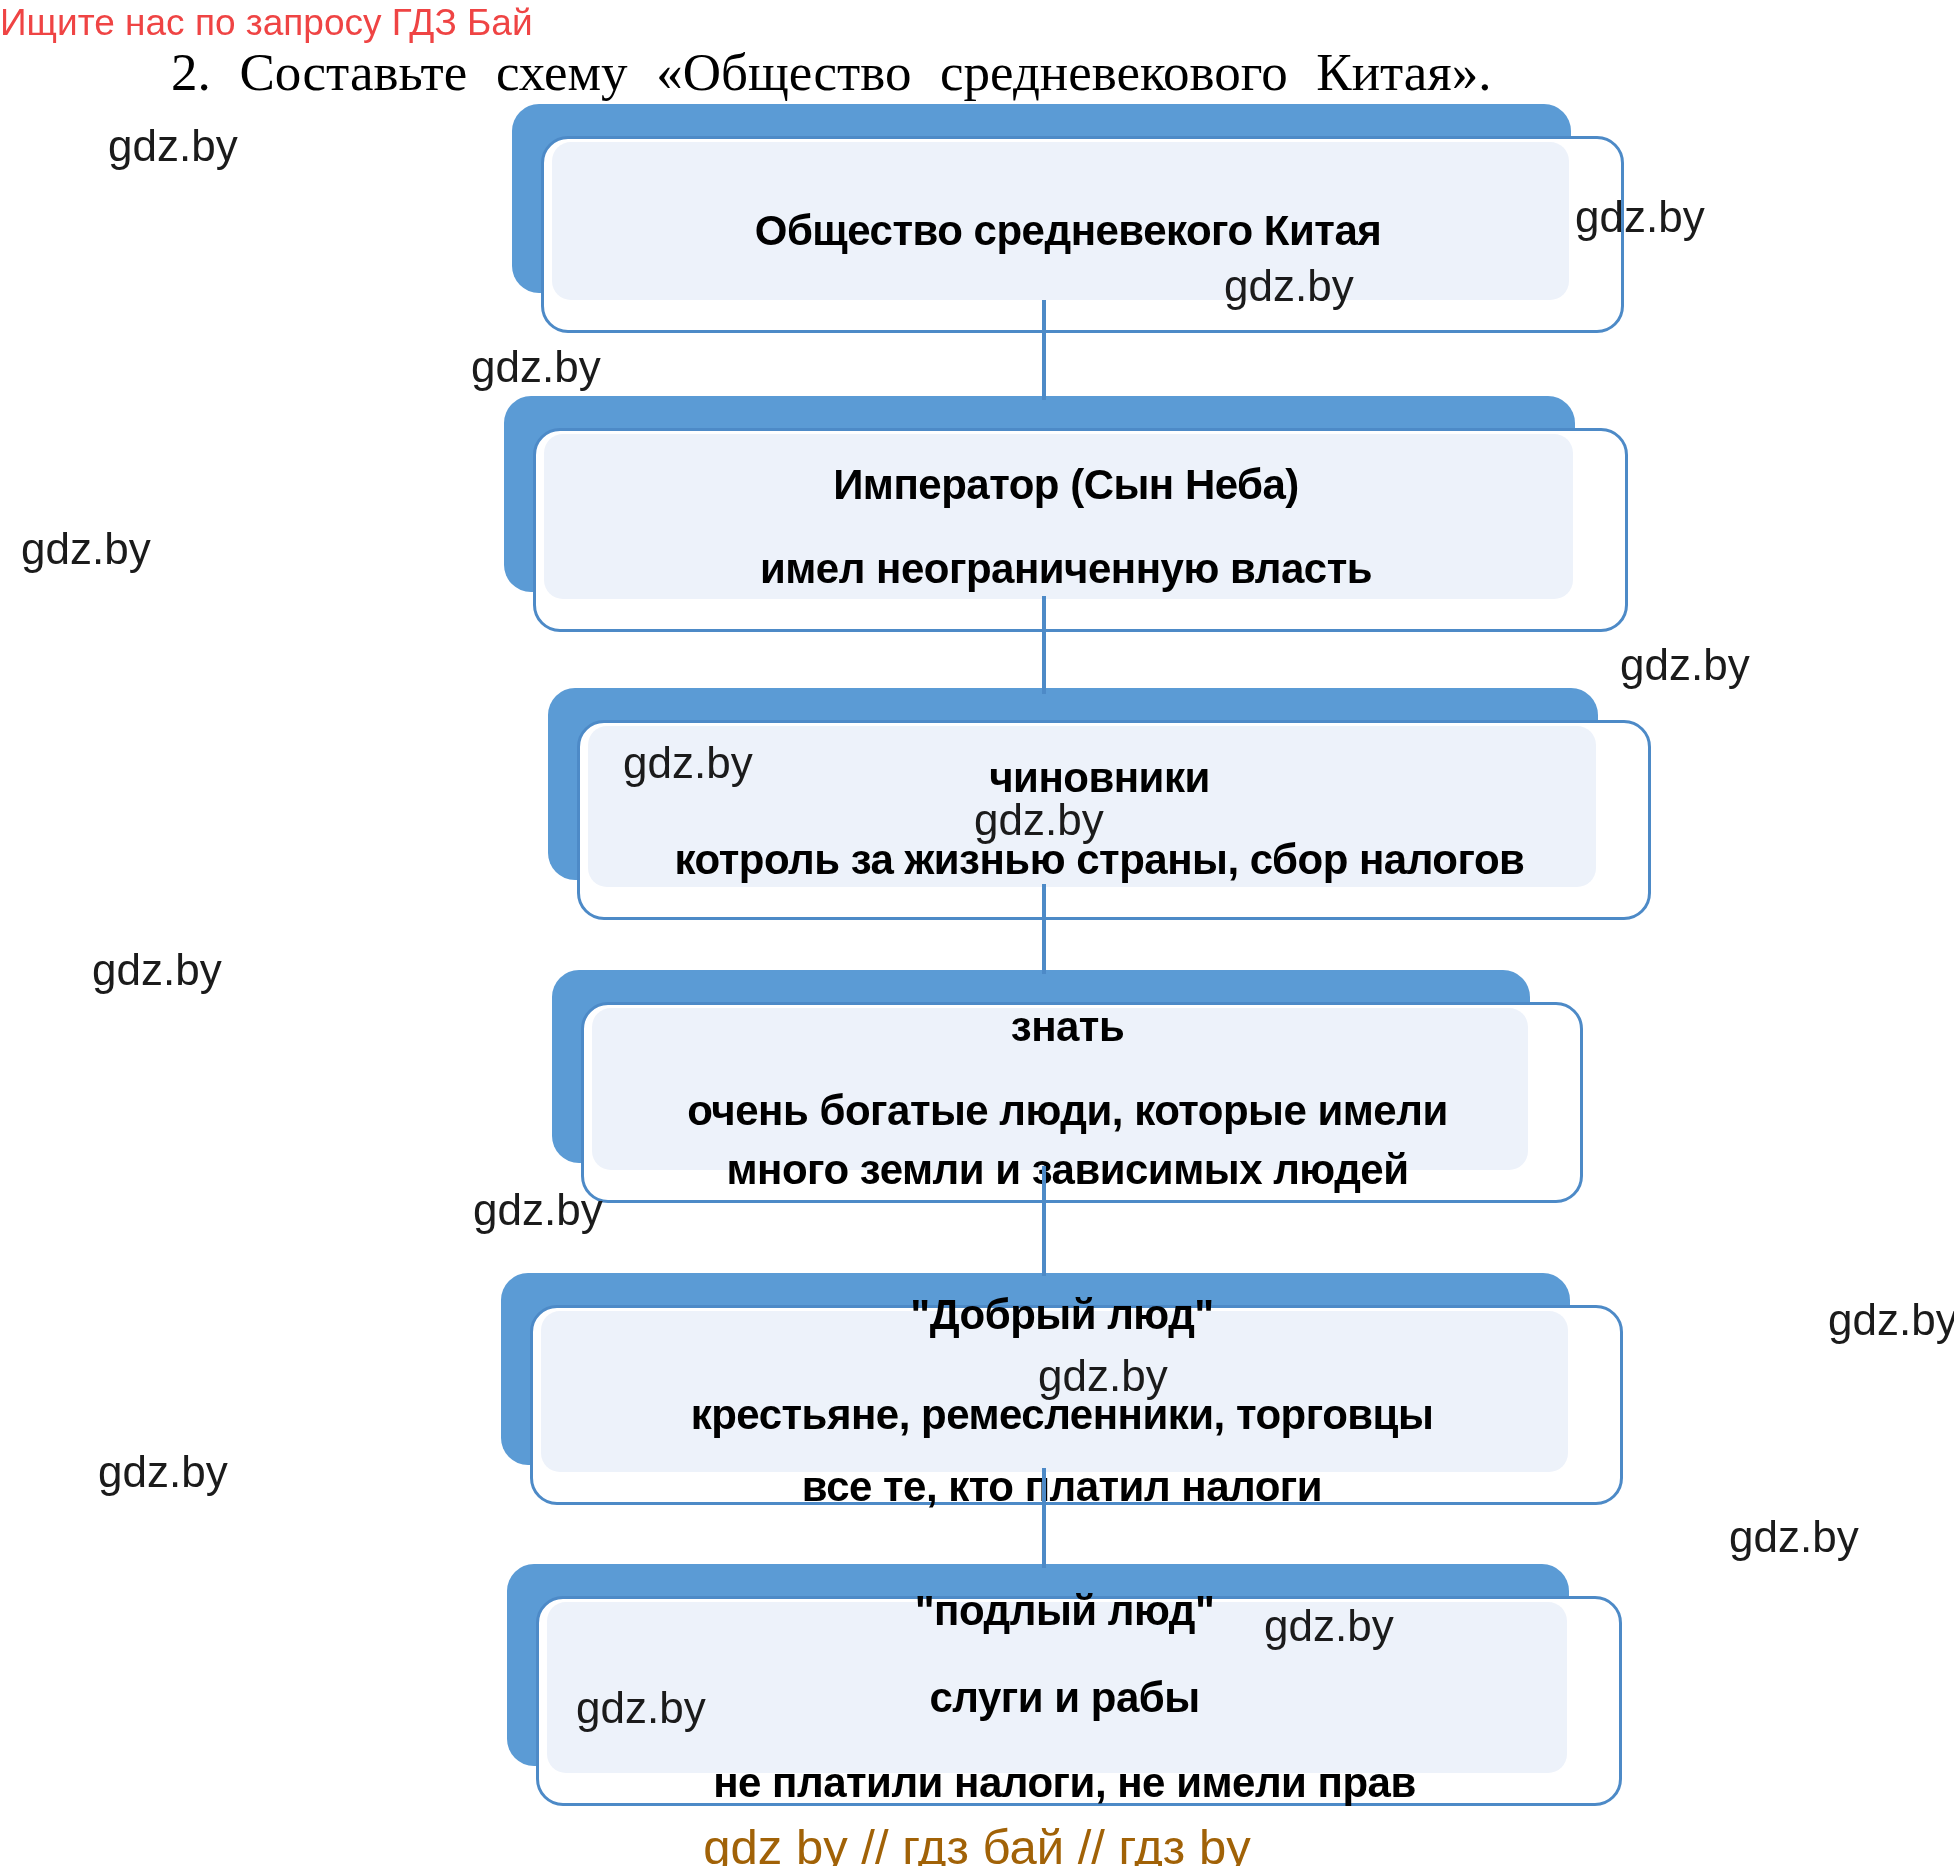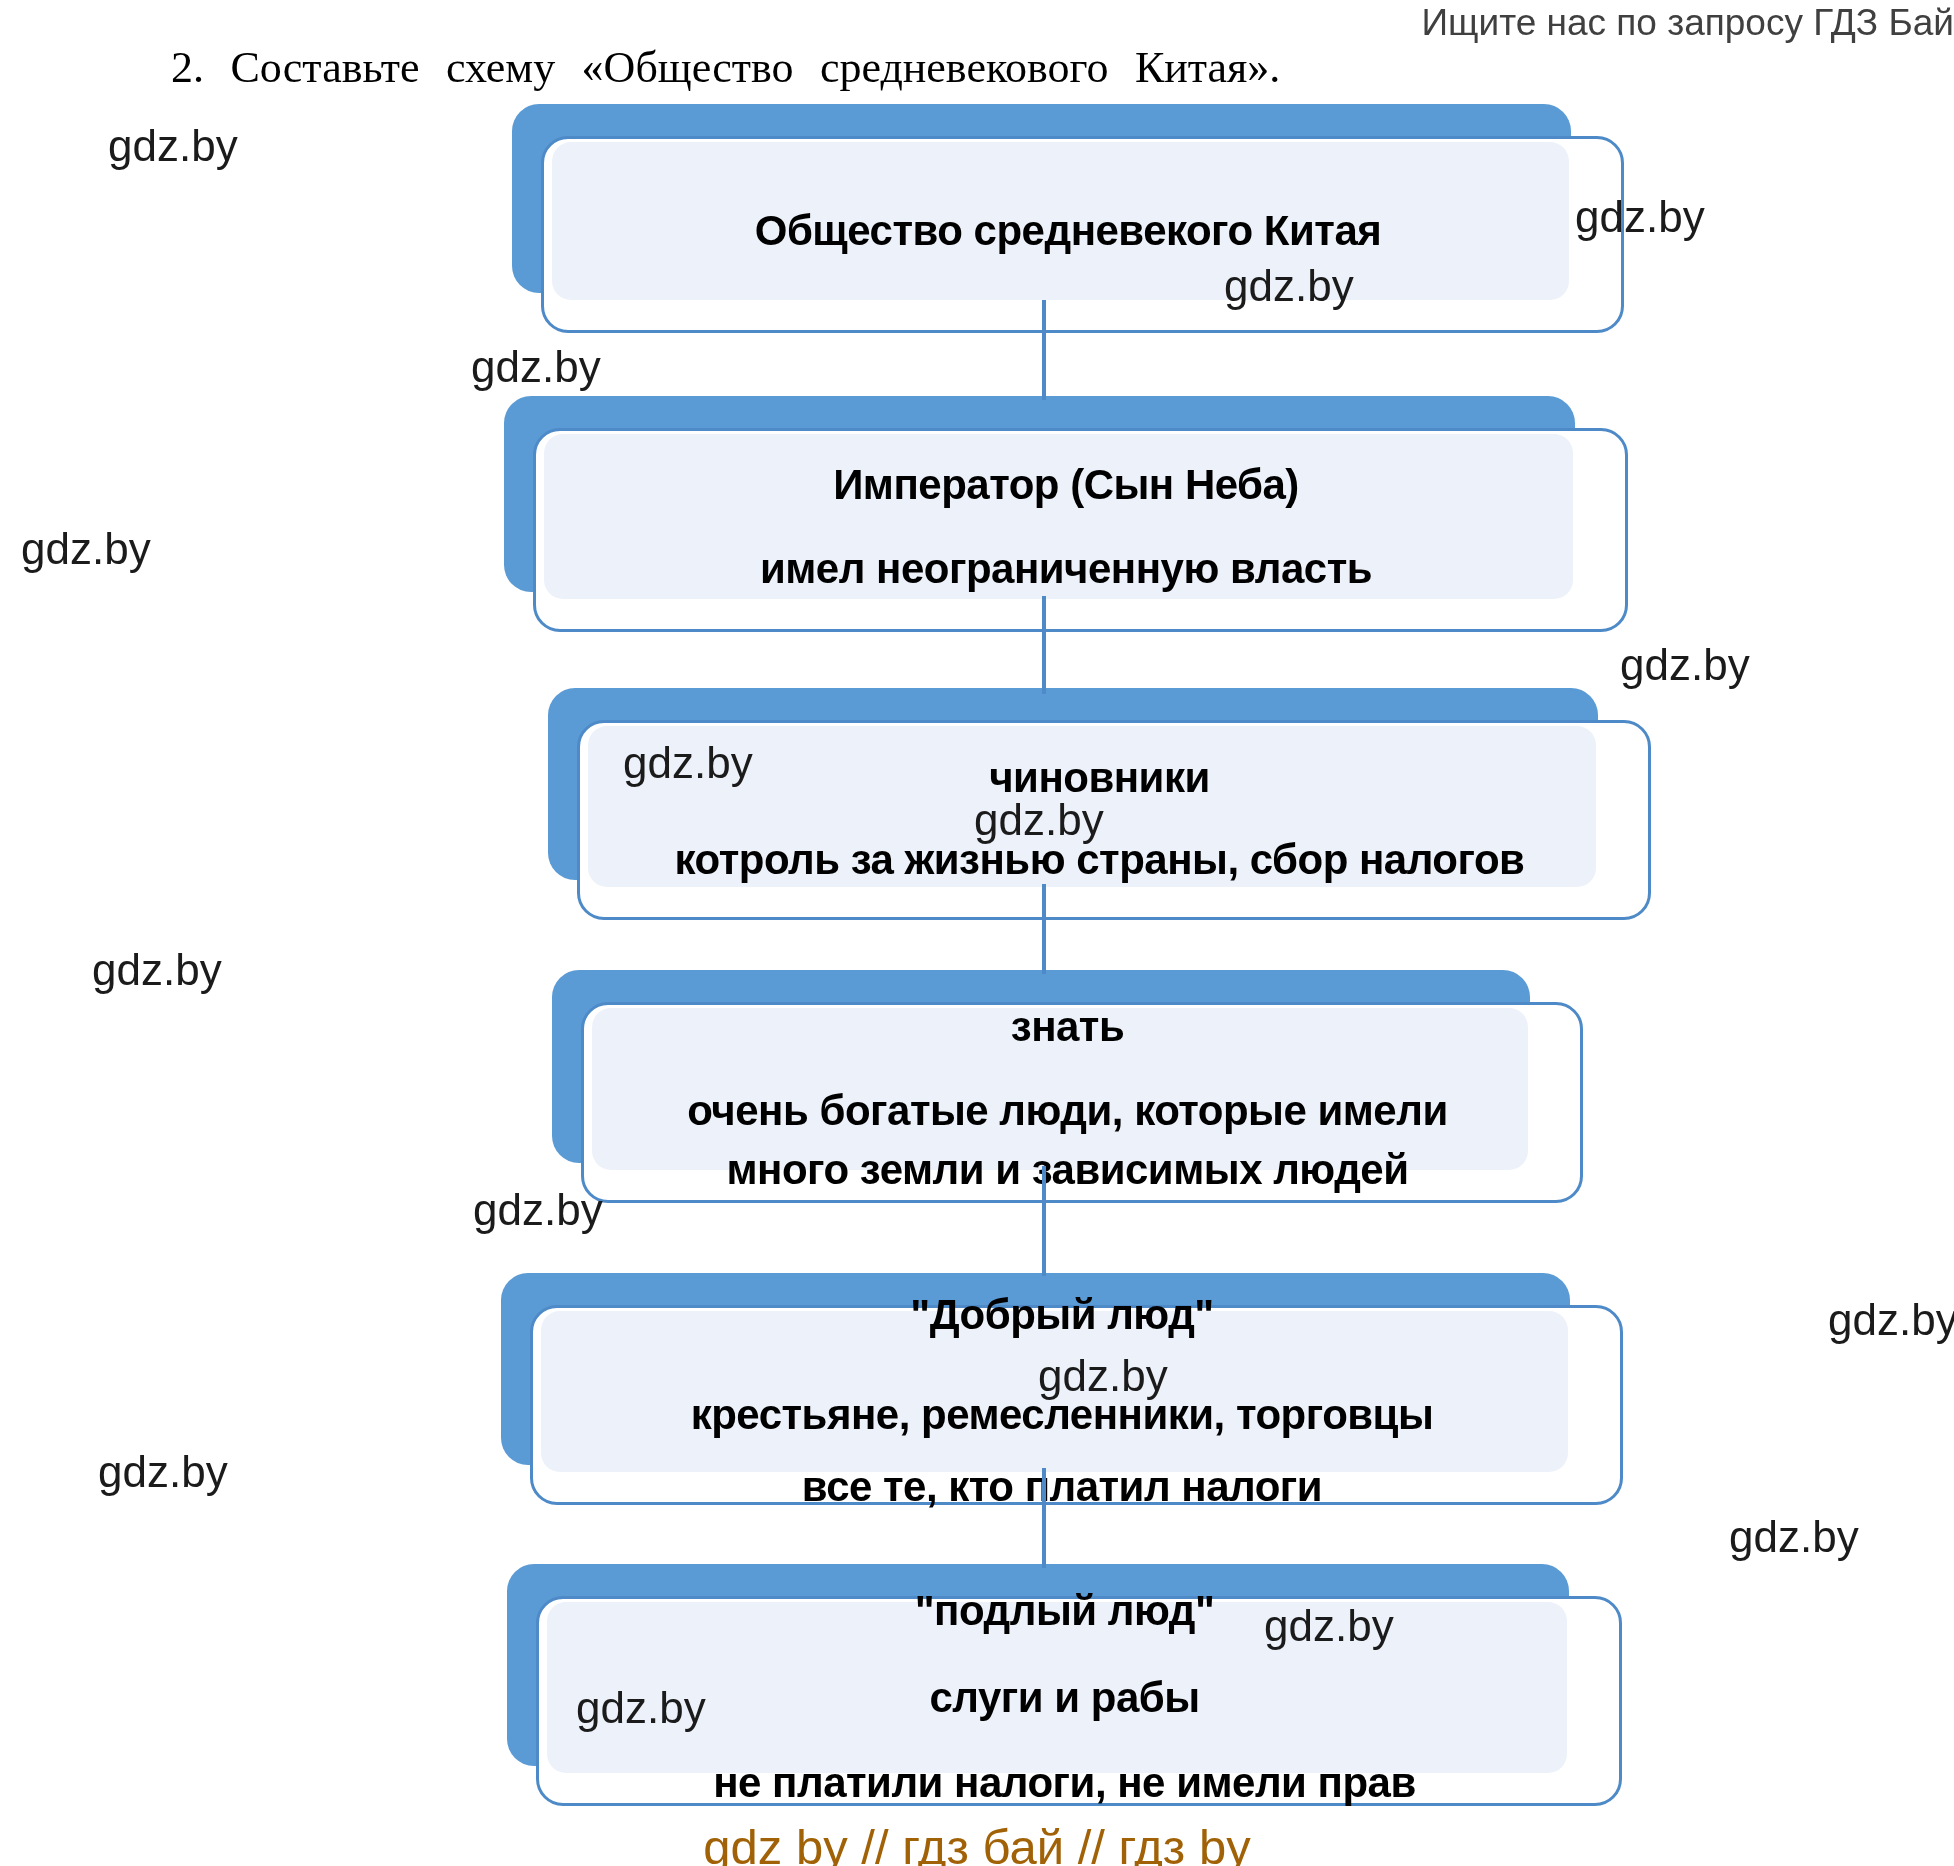--- a/index.html
+++ b/index.html
@@ -9,31 +9,31 @@
     height: 1867px;
     background: #ffffff;
     overflow: hidden;
     font-family: "Liberation Sans", sans-serif;
   }
 
   
   .promo {
     position: absolute;
     top: 1.9px; left: 0; right: 0;
-    text-align: right;
-    color: #404040;
+    text-align: left;
+    color: #ef4444;
     font-size: 37px;
     letter-spacing: 0px;
     white-space: nowrap;
   }
   .task-title {
     position: absolute;
     top: 42px; left: 171px;
     font-family: "Liberation Serif", serif;
-    font-size: 44px;
+    font-size: 53px;
     color: #000;
     white-space: nowrap;
     word-spacing: 15.4px;
   }
 
   
   .node { position: absolute; }
   .node .back {
     position: absolute;
     left: 0; top: 0;

